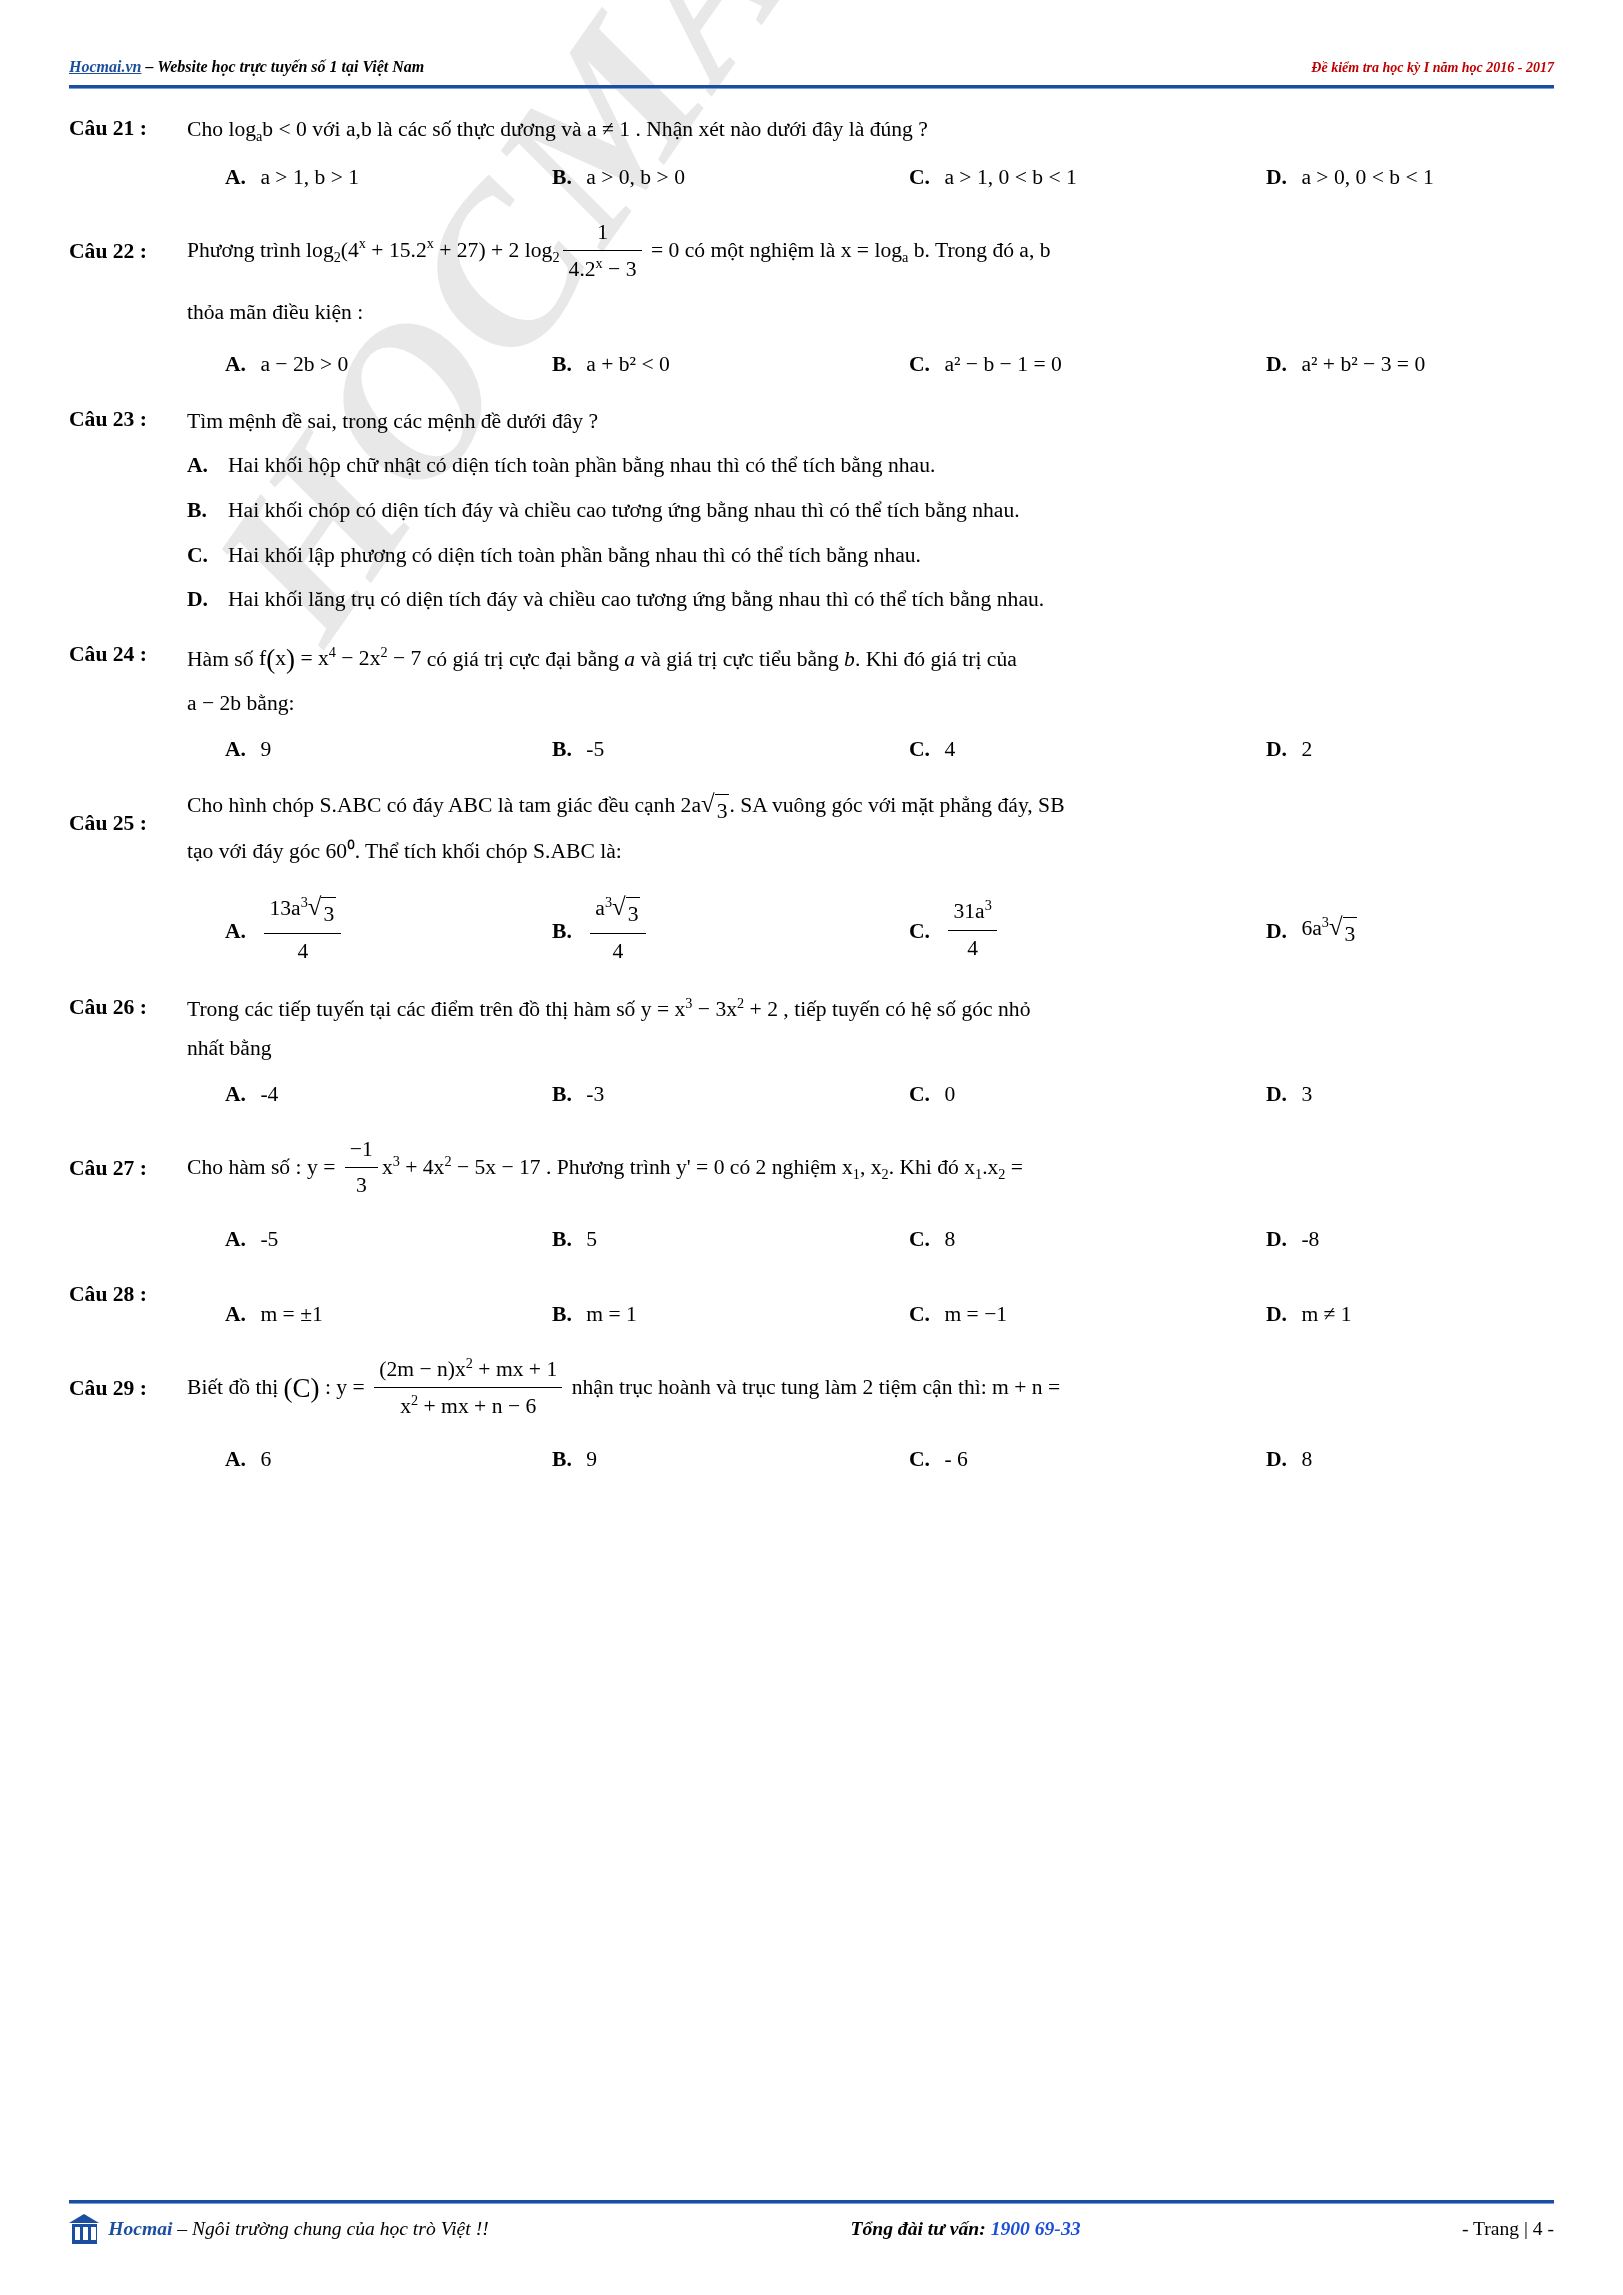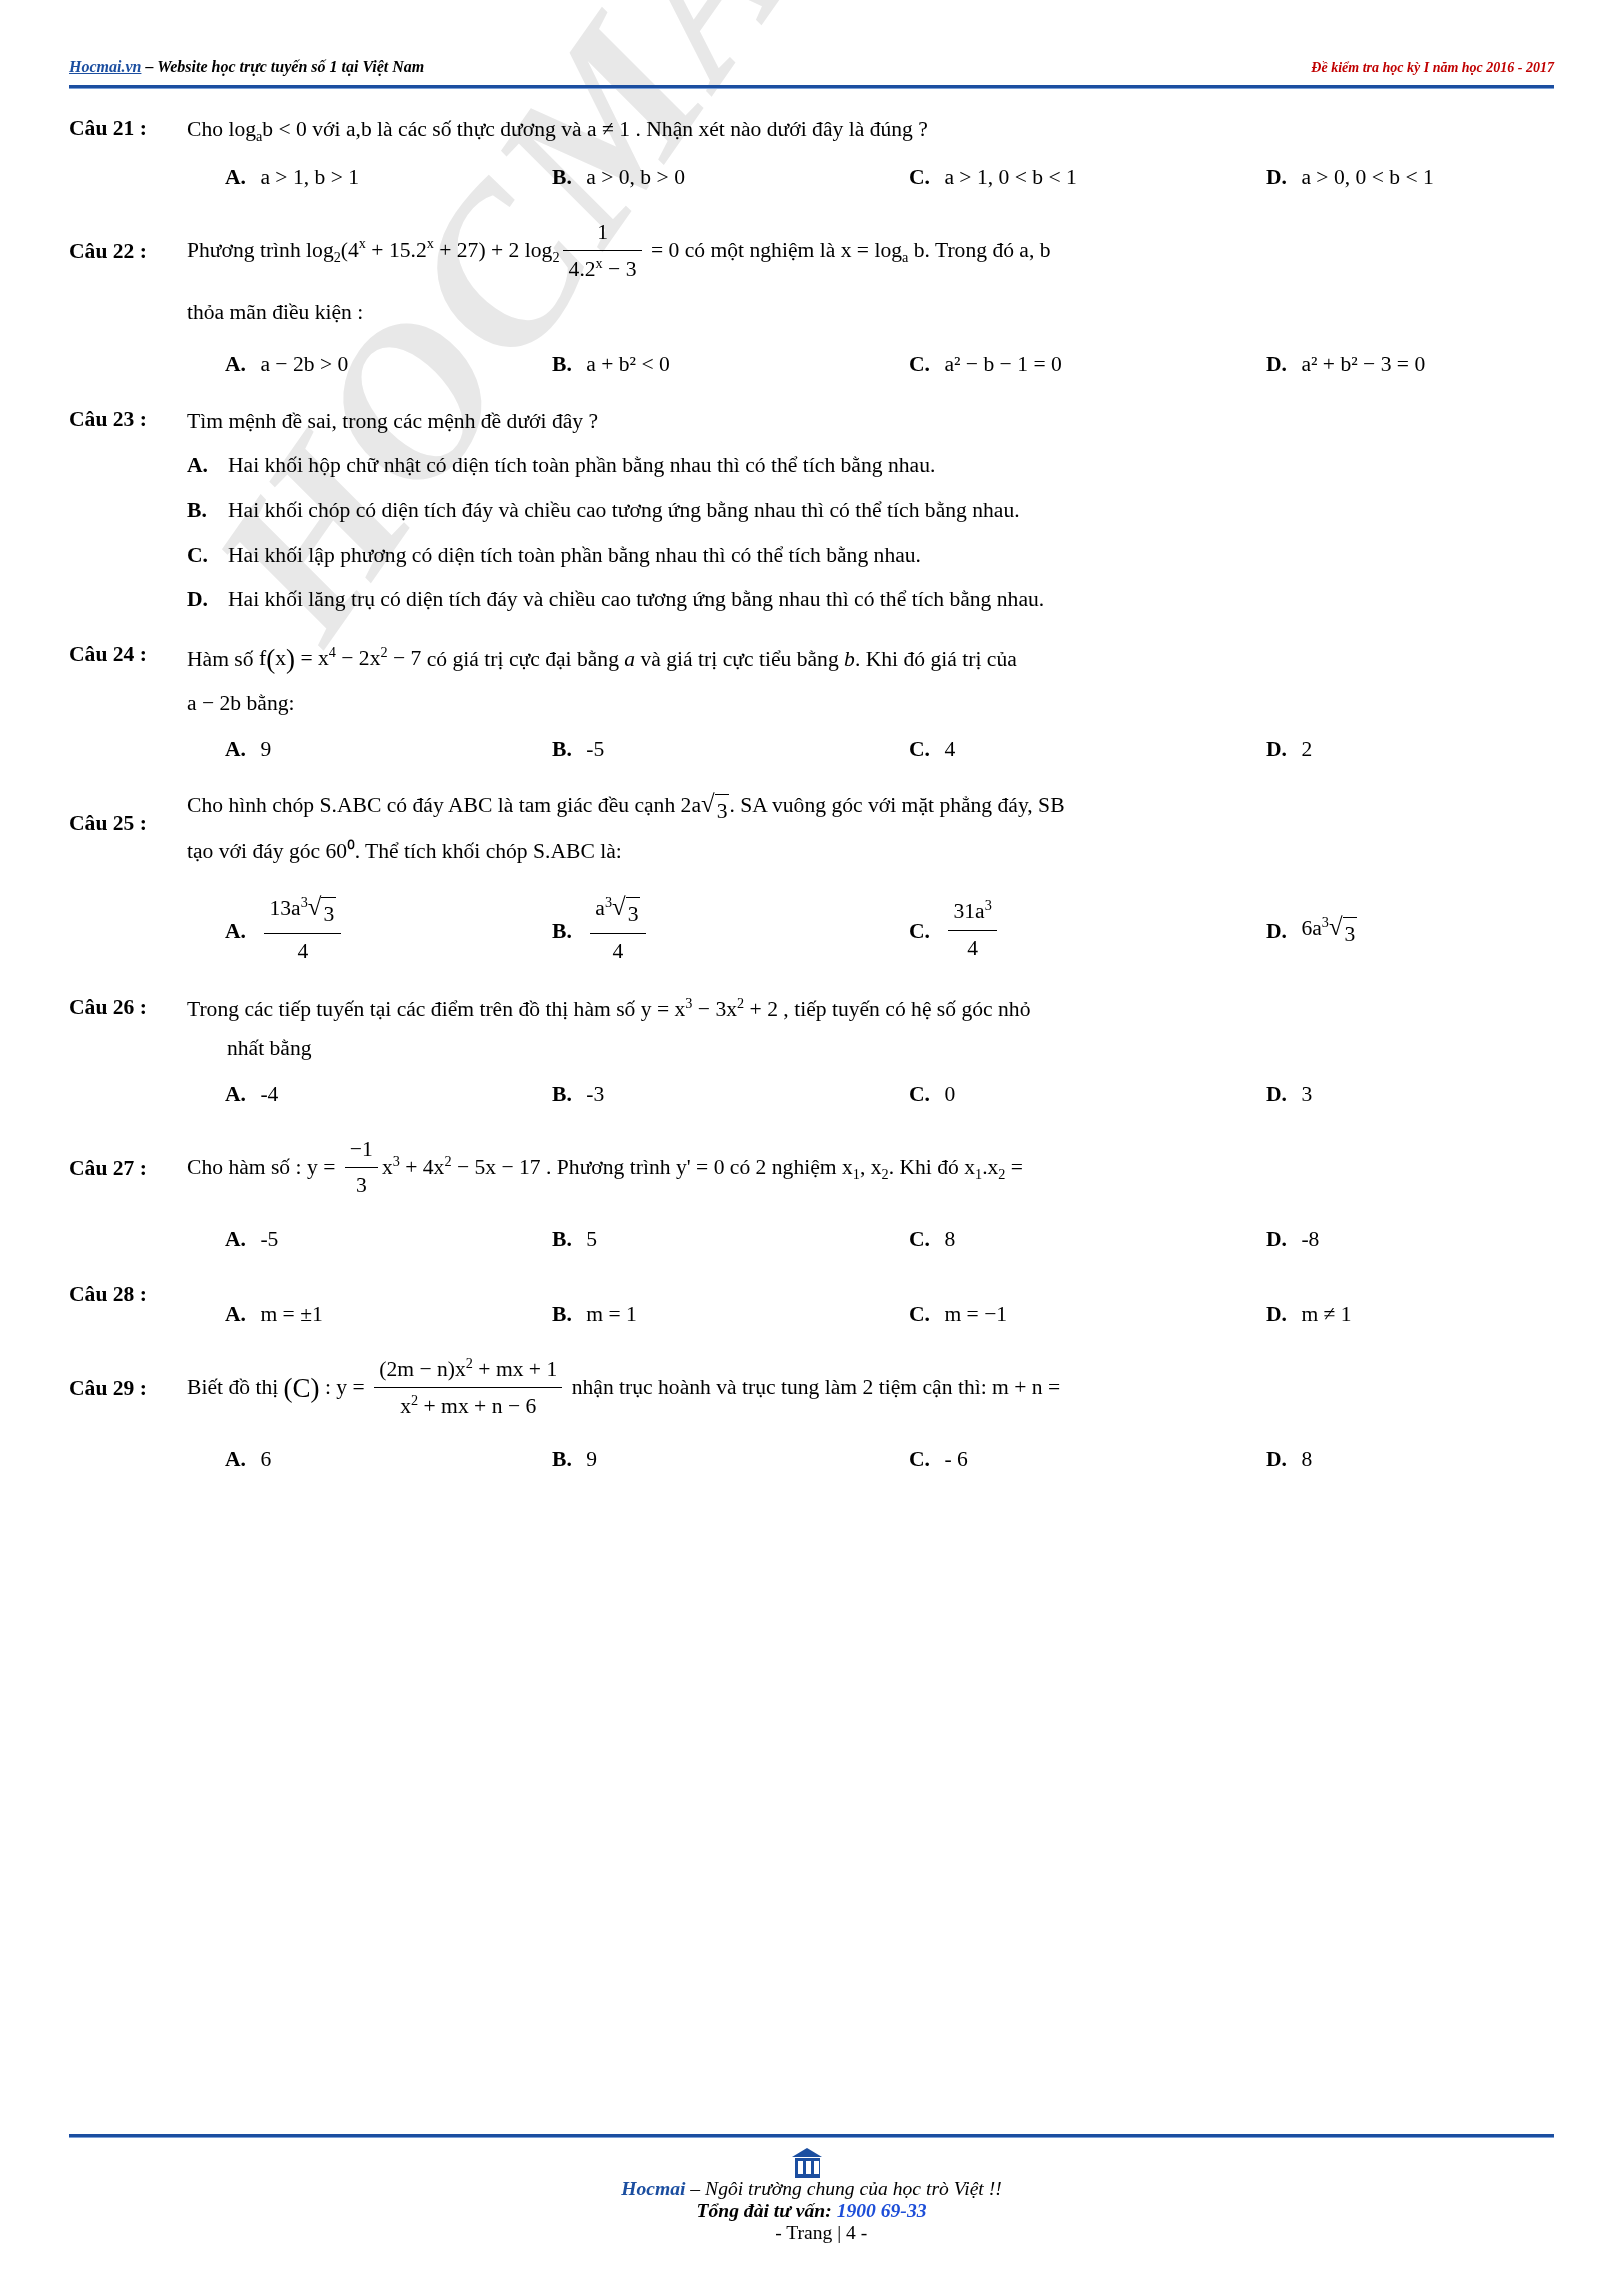--- a/index.html
+++ b/index.html
@@ -168,21 +168,20 @@
     height: 3.3px;
     background: #1b4ea0;
     border-bottom: 1.3px solid #7ba0d8;
     margin-bottom: 9.2px;
   }
   .footer {
     display: flex;
     align-items: center;
     font-size: 19.6px;
     font-style: italic;
-    flex-direction: column;
   }
   .logo {
     width: 30px;
     height: 31px;
     margin-right: 9.2px;
     flex: 0 0 auto;
     position: relative;
   }
   .logo .roof {
     position: absolute; left: 0; top: 1.3px;
@@ -392,21 +391,21 @@
       </div>
     </div>
   </div>
 
   <div class="q">
     <div class="q-label">Câu 26 :</div>
     <div class="q-body">
       <div class="stmt">
         <span>Trong  các tiếp tuyến tại các điểm trên đồ thị hàm số   </span><span>y = x<sup>3</sup> − 3x<sup>2</sup> + 2</span><span> , tiếp tuyến có hệ số góc nhỏ</span>
       </div>
-      <div class="stmt" style="margin-top:6.5px;margin-left:40px;">nhất bằng</div>
+      <div class="stmt" style="margin-top:6.5px;">nhất bằng</div>
       <div class="opts-grid">
         <div class="cell c1">
             <span class="lt">A.</span>
             <span>-4</span>
           </div>
         <div class="cell c2">
             <span class="lt">B.</span>
             <span>-3</span>
           </div>
         <div class="cell c3">

